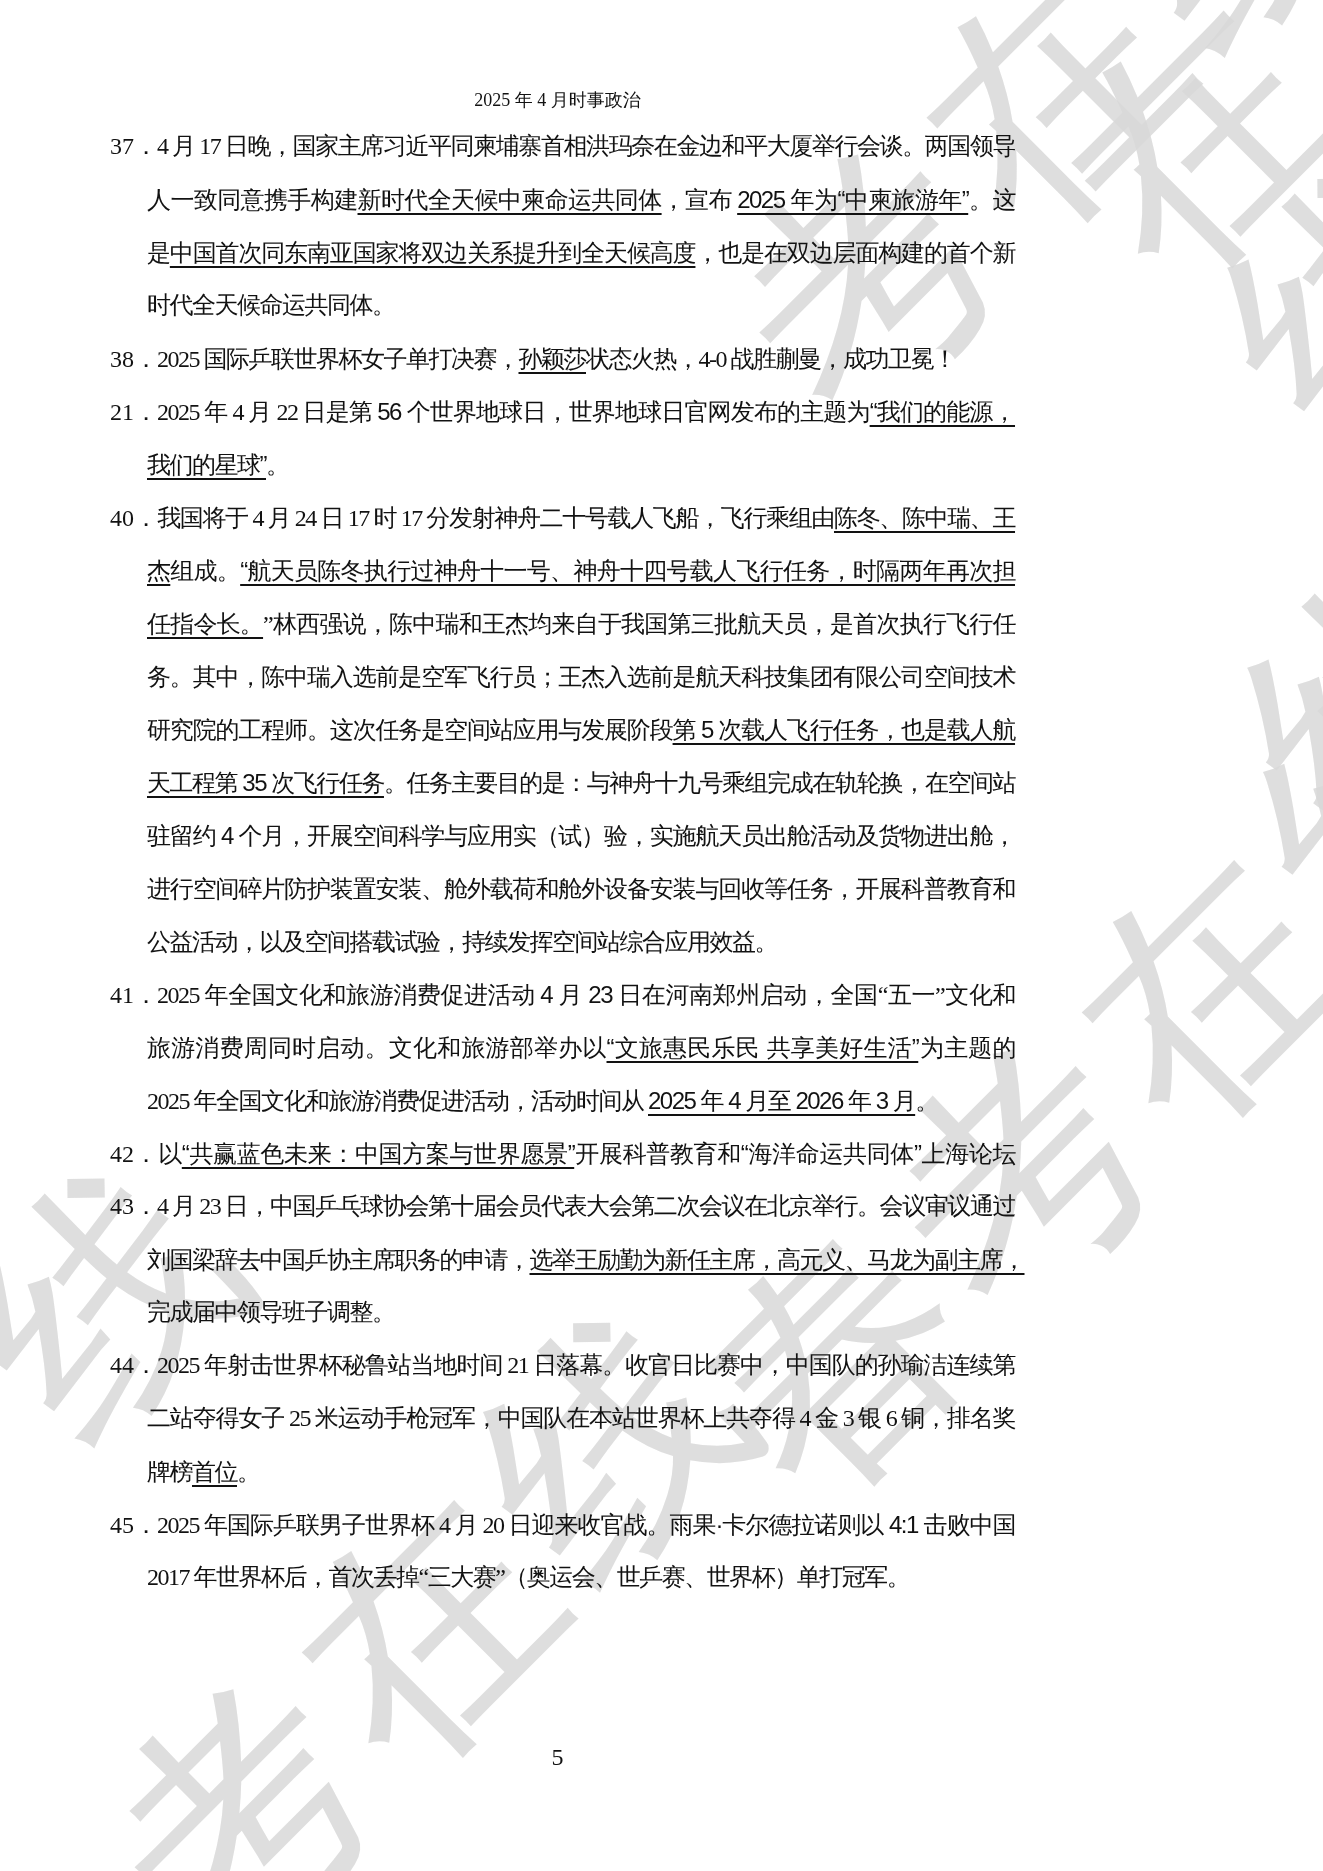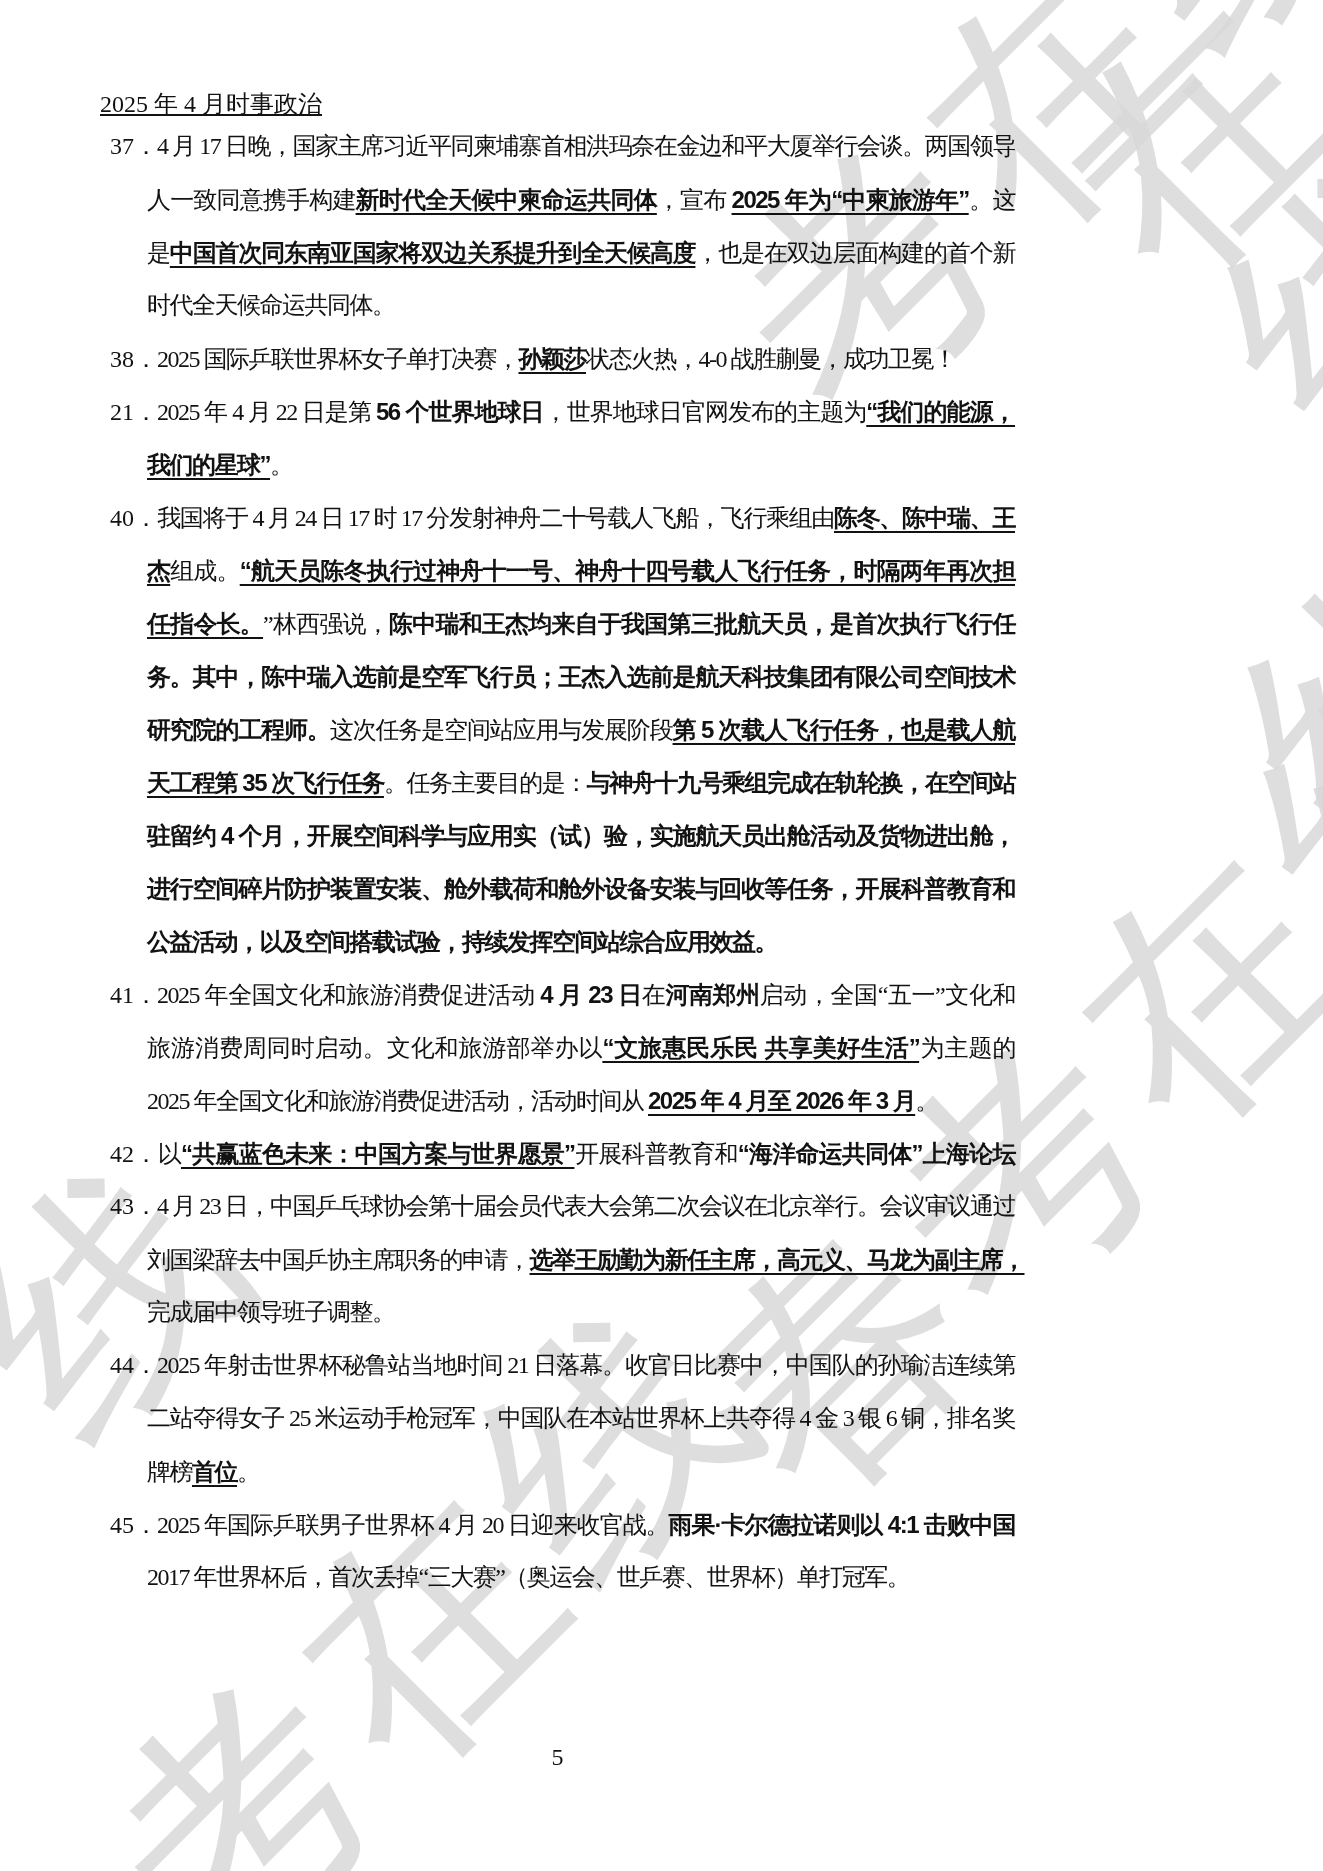--- a/index.html
+++ b/index.html
@@ -11,32 +11,32 @@
            opacity:.85;transform-origin:0 0;transform:rotate(-45deg);
            font-family:"DejaVu Serif",serif;white-space:nowrap;}
   .wm span:nth-child(1){left:690px;top:280px;}
   .wm span:nth-child(2){left:660px;top:1360px;}
   .wm span:nth-child(3){left:-120px;top:2000px;}
   .wm span:nth-child(4){left:1020px;top:140px;}
   .wm span:nth-child(5){left:1180px;top:300px;}
   .wm span:nth-child(6){left:-70px;top:1300px;}
   .wm span:nth-child(7){left:1200px;top:700px;}
   
-  .header{position:absolute;left:100px;top:88px;width:915px;text-align:left;
-          font-size:24px;z-index:1;text-decoration:underline;}
+  .header{position:absolute;left:100px;top:88px;width:915px;text-align:center;
+          font-size:18px;z-index:1;}
   .pagenum{position:absolute;left:100px;top:1744px;width:915px;text-align:center;
            font-size:24px;z-index:1;}
   
   .content{position:absolute;left:100px;top:120px;width:915px;z-index:1;}
   .line{box-sizing:border-box;width:915px;height:53px;line-height:53px;
         font-size:24px;letter-spacing:-1.5px;white-space:nowrap;}
   .line.full{text-align:justify;text-align-last:justify;}
   .line.cont{padding-left:47px;}
   .num{display:inline-block;width:47px;letter-spacing:0;margin-left:10px;}
-  .b{font-family:"Liberation Sans","DejaVu Sans",sans-serif;font-weight:700;}
+  .b{font-family:"Liberation Sans","DejaVu Sans",sans-serif;font-weight:400;}
   .u{text-decoration:underline;text-underline-offset:5px;text-decoration-thickness:1.6px;}
 </style>
 </head>
 <body>
 
 <div class="page">
   <div class="wm">
       <span>考在线</span>
       <span>春考在线</span>
       <span>春考在线</span>

